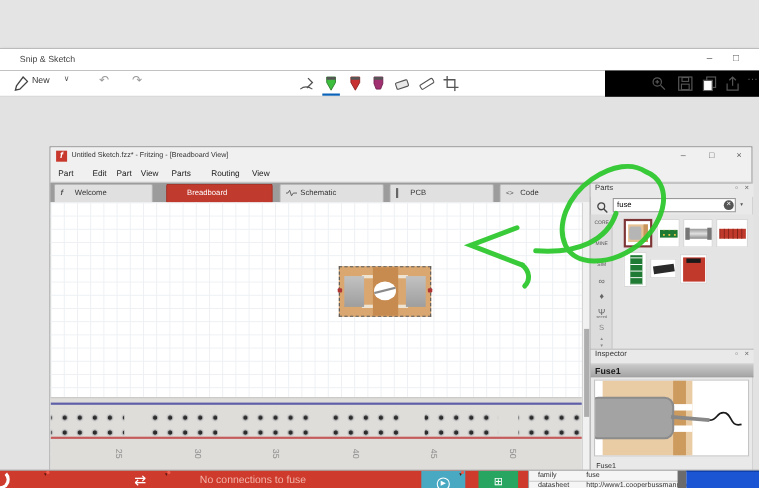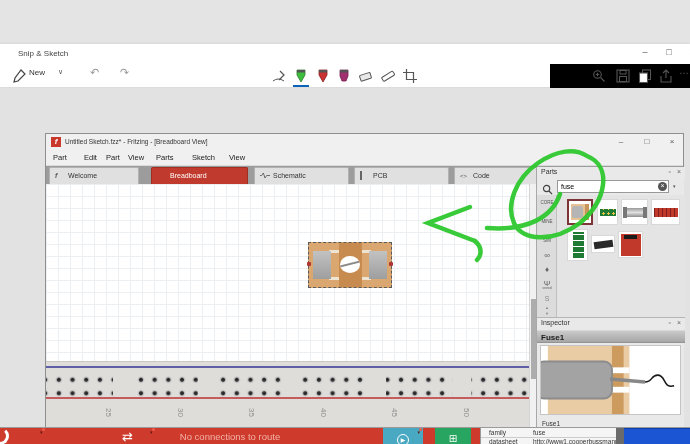--- a/index.html
+++ b/index.html
@@ -257,21 +257,21 @@
         <div class="fz-winbtn" style="left:592px">□</div>
         <div class="fz-winbtn" style="left:617px">×</div>
       </div>
 
       <div id="fz-menubar">
         <span class="menu-item" style="left:7px">Part</span>
         <span class="menu-item" style="left:38px">Edit</span>
         <span class="menu-item" style="left:60px">Part</span>
         <span class="menu-item" style="left:82px">View</span>
         <span class="menu-item" style="left:110px">Parts</span>
-        <span class="menu-item" style="left:146px">Sketch</span>
+        <span class="menu-item" style="left:146px">Routing</span>
         <span class="menu-item" style="left:183px">View</span>
       </div>
 
       <div id="fz-tabbar">
         <div class="fz-tab" style="left:3px; width:90px">
           <span class="tab-ico" style="font-weight:bold; font-style:italic">f</span>
           <span>Welcome</span>
         </div>
         <div class="fz-tab active" style="left:105px; width:97px">
           <span class="tab-ico"><span class="bb-dots"></span></span>
@@ -489,21 +489,21 @@
     </div>
   </div>
 </div>
 
 <div id="desktop-strip">
   <div id="strip-redbar">
     <span id="strip-rot-arc"></span>
     <span class="strip-caret" style="left:40px">▾</span>
     <span class="strip-ico" style="left:122px">⇄</span>
     <span class="strip-caret" style="left:150px">▾</span>
-    <span id="strip-status">No connections to route</span>
+    <span id="strip-status">No connections to fuse</span>
     <span id="strip-simulate">
       <span class="play-ring">▶</span>
       <span class="strip-caret" style="right:3px">▾</span>
     </span>
     <span id="strip-share">
       <span class="share-grid">⊞</span>
     </span>
   </div>
   <div id="strip-inspector">
     <span class="strip-row" style="top:1px">

